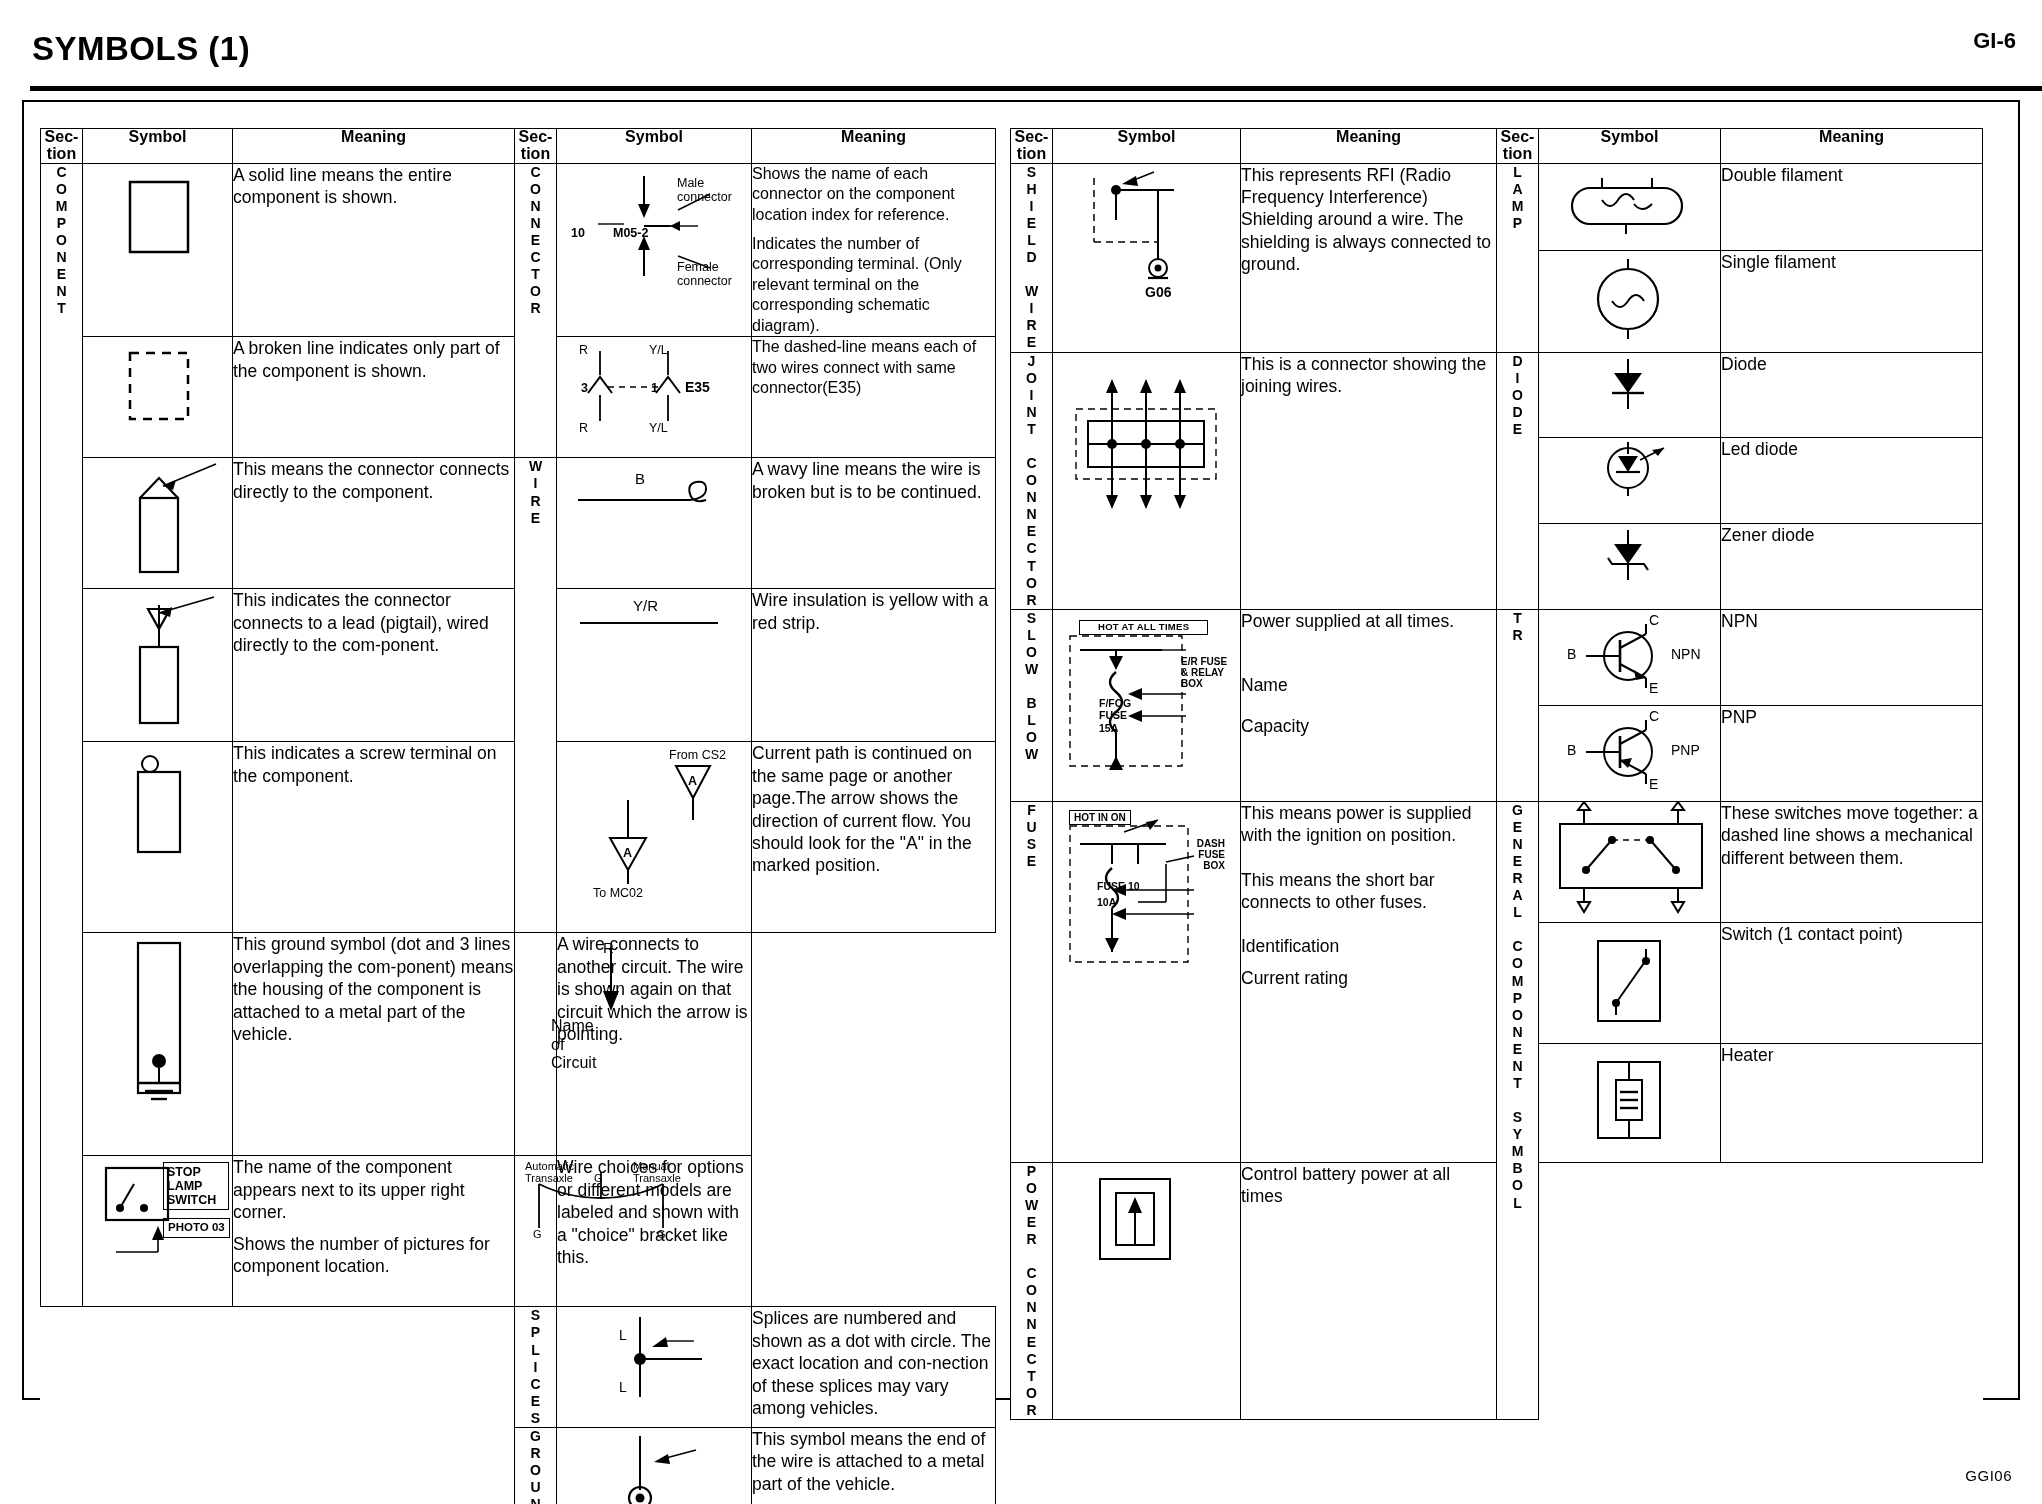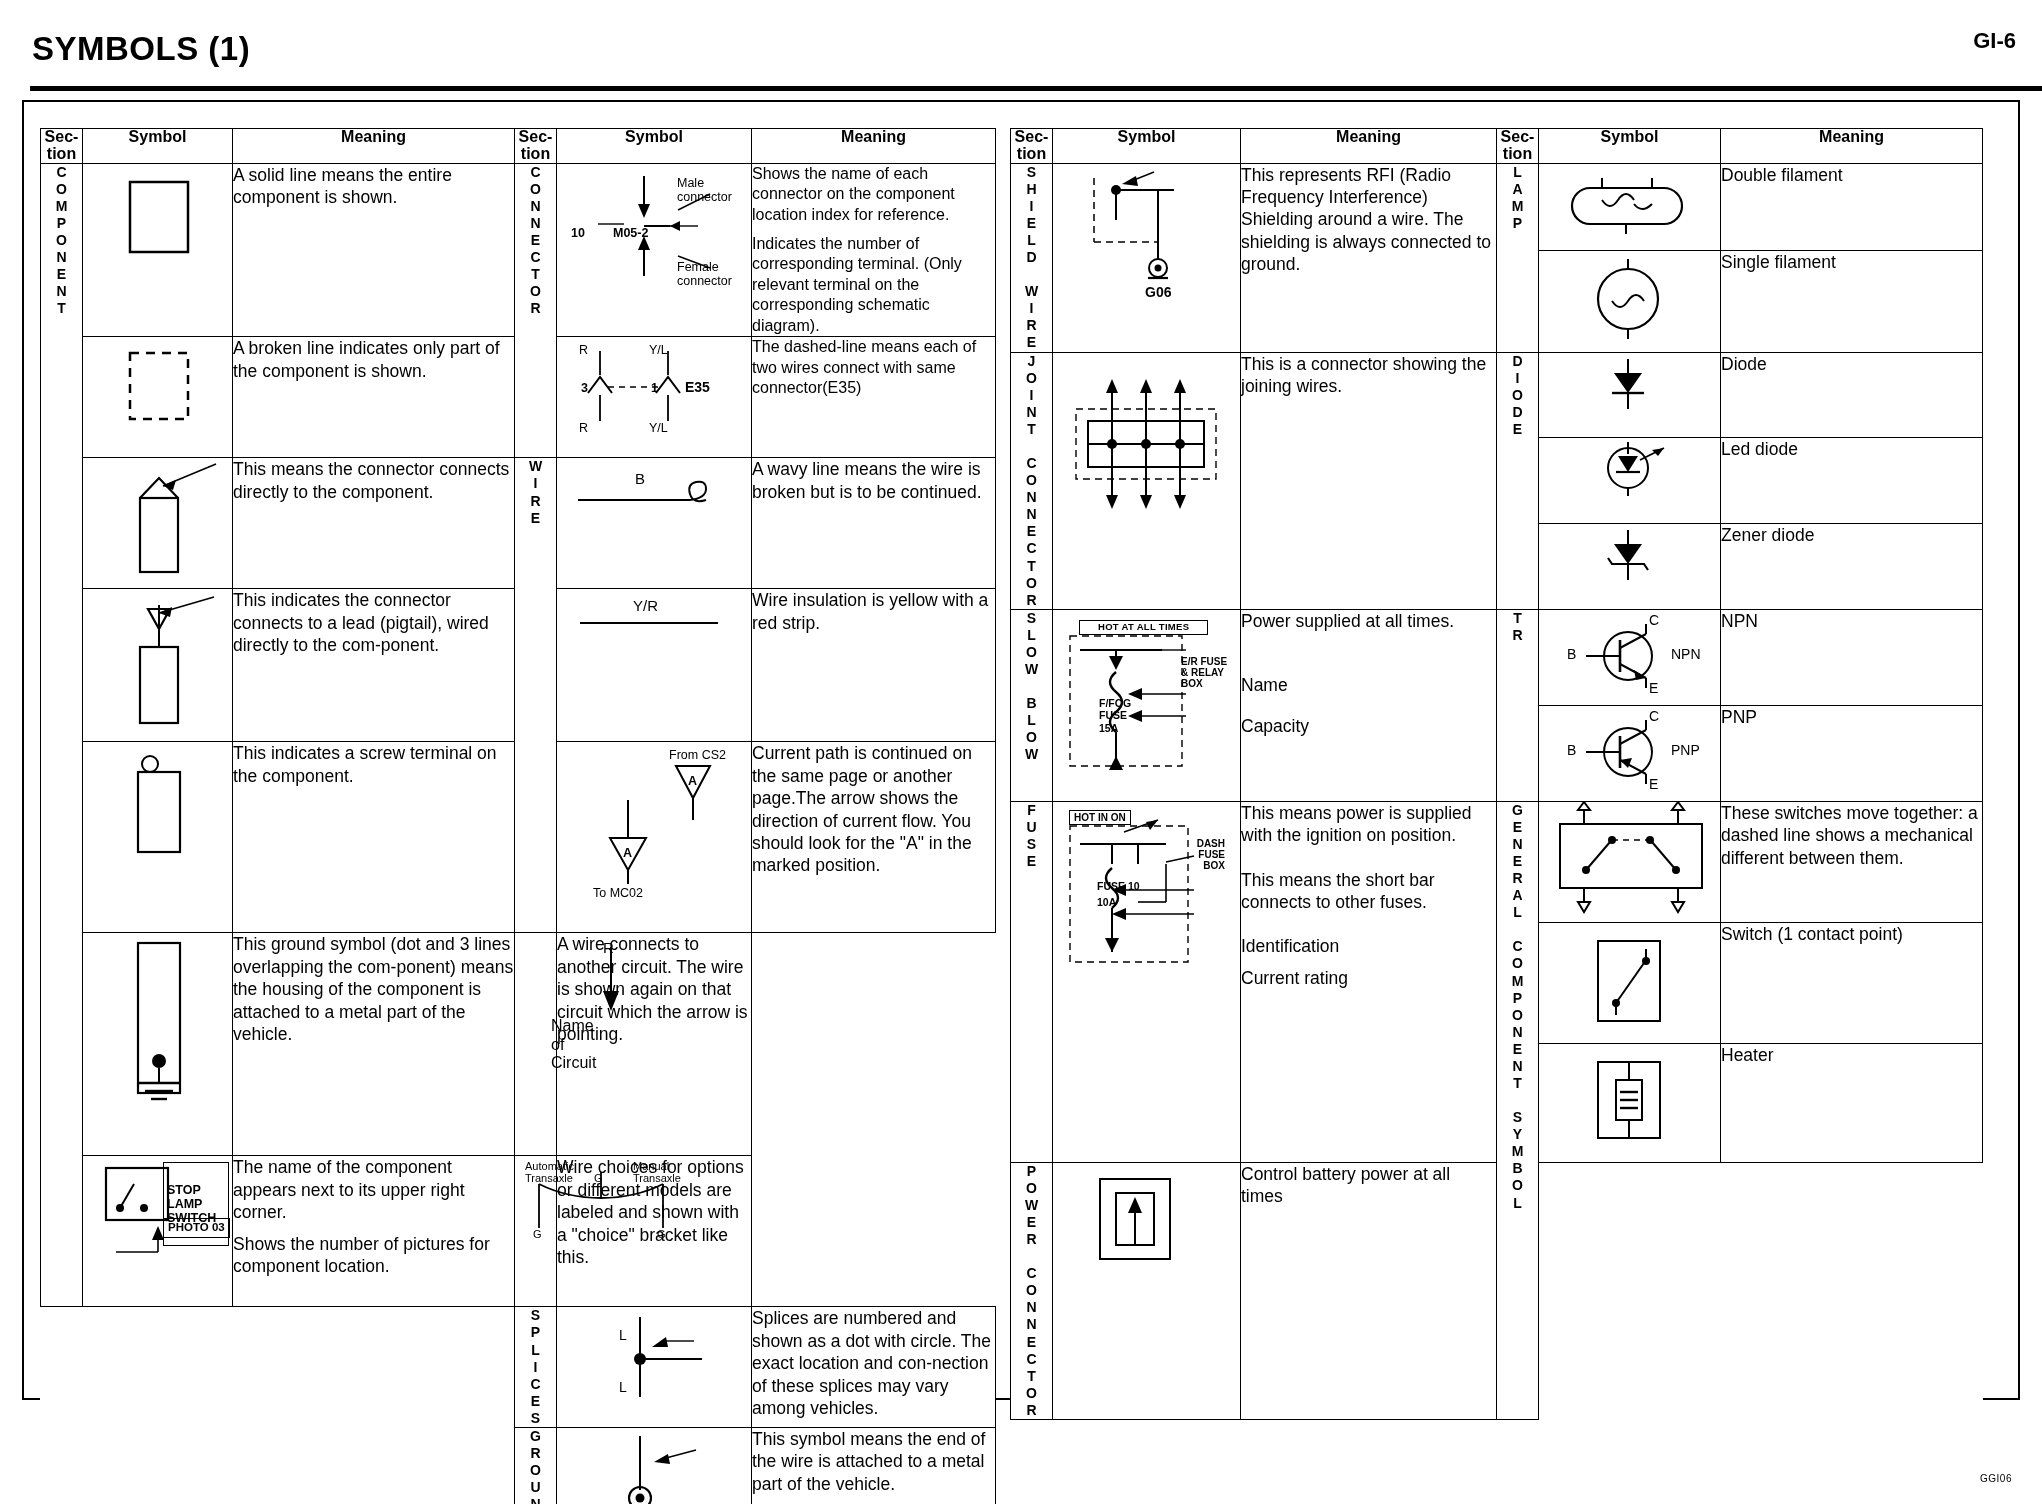--- a/index.html
+++ b/index.html
@@ -48,21 +48,21 @@
   .outer-frame {
     position: absolute;
     left: 22px; top: 100px;
     width: 1998px; height: 1300px;
     border: 2px solid #000;
     box-sizing: border-box;
   }
   .footer-code {
     position: absolute;
     right: 30px; bottom: 20px;
-    font-size: 10px;
+    font-size: 15px;
     letter-spacing: .5px;
   }
 
   
   .tbl {
     position: absolute;
     border-collapse: collapse;
     table-layout: fixed;
     background: #fff;
   }
@@ -342,21 +342,21 @@
         <td class="symcell" style="height:150px">
           <svg class="sym-svg" width="140" height="146">
             <rect x="18" y="12" width="62" height="52" fill="none" stroke="#000" stroke-width="2.2"></rect>
             <circle cx="32" cy="52" r="4" fill="#000"></circle>
             <line x1="32" y1="52" x2="46" y2="28" stroke="#000" stroke-width="2"></line>
             <circle cx="56" cy="52" r="4" fill="#000"></circle>
             <line x1="70" y1="96" x2="70" y2="74" stroke="#000" stroke-width="1.6"></line>
             <polygon points="70,70 64,84 76,84" fill="#000"></polygon>
             <line x1="70" y1="96" x2="28" y2="96" stroke="#000" stroke-width="1.6"></line>
           </svg>
-          <div class="label-abs bold" style="left:80px; top:6px; width:58px; font-size:12.5px; line-height:1.12; border:1.4px solid #000; padding:20px 3px;">STOP LAMP SWITCH</div>
+          <div class="label-abs bold" style="left:80px; top:6px; width:58px; font-size:12.5px; line-height:1.12; border:1.4px solid #000; padding:2px 3px;">STOP LAMP SWITCH</div>
           <div class="label-abs bold" style="left:80px; top:62px; font-size:11.5px; border:1.4px solid #000; padding:2px 4px;">PHOTO 03</div>
         </td>
         <td class="meaning">
           <p>The name of the component appears next to its upper right corner.</p>
           <p>Shows the number of pictures for component location.</p>
         </td>
 
         <td class="symcell" style="padding:0">
           <svg class="sym-svg" width="193" height="92">
             <path d="M24 28 q28 14 62 14 q34 0 62 -14" fill="none" stroke="#000" stroke-width="1.8"></path>

